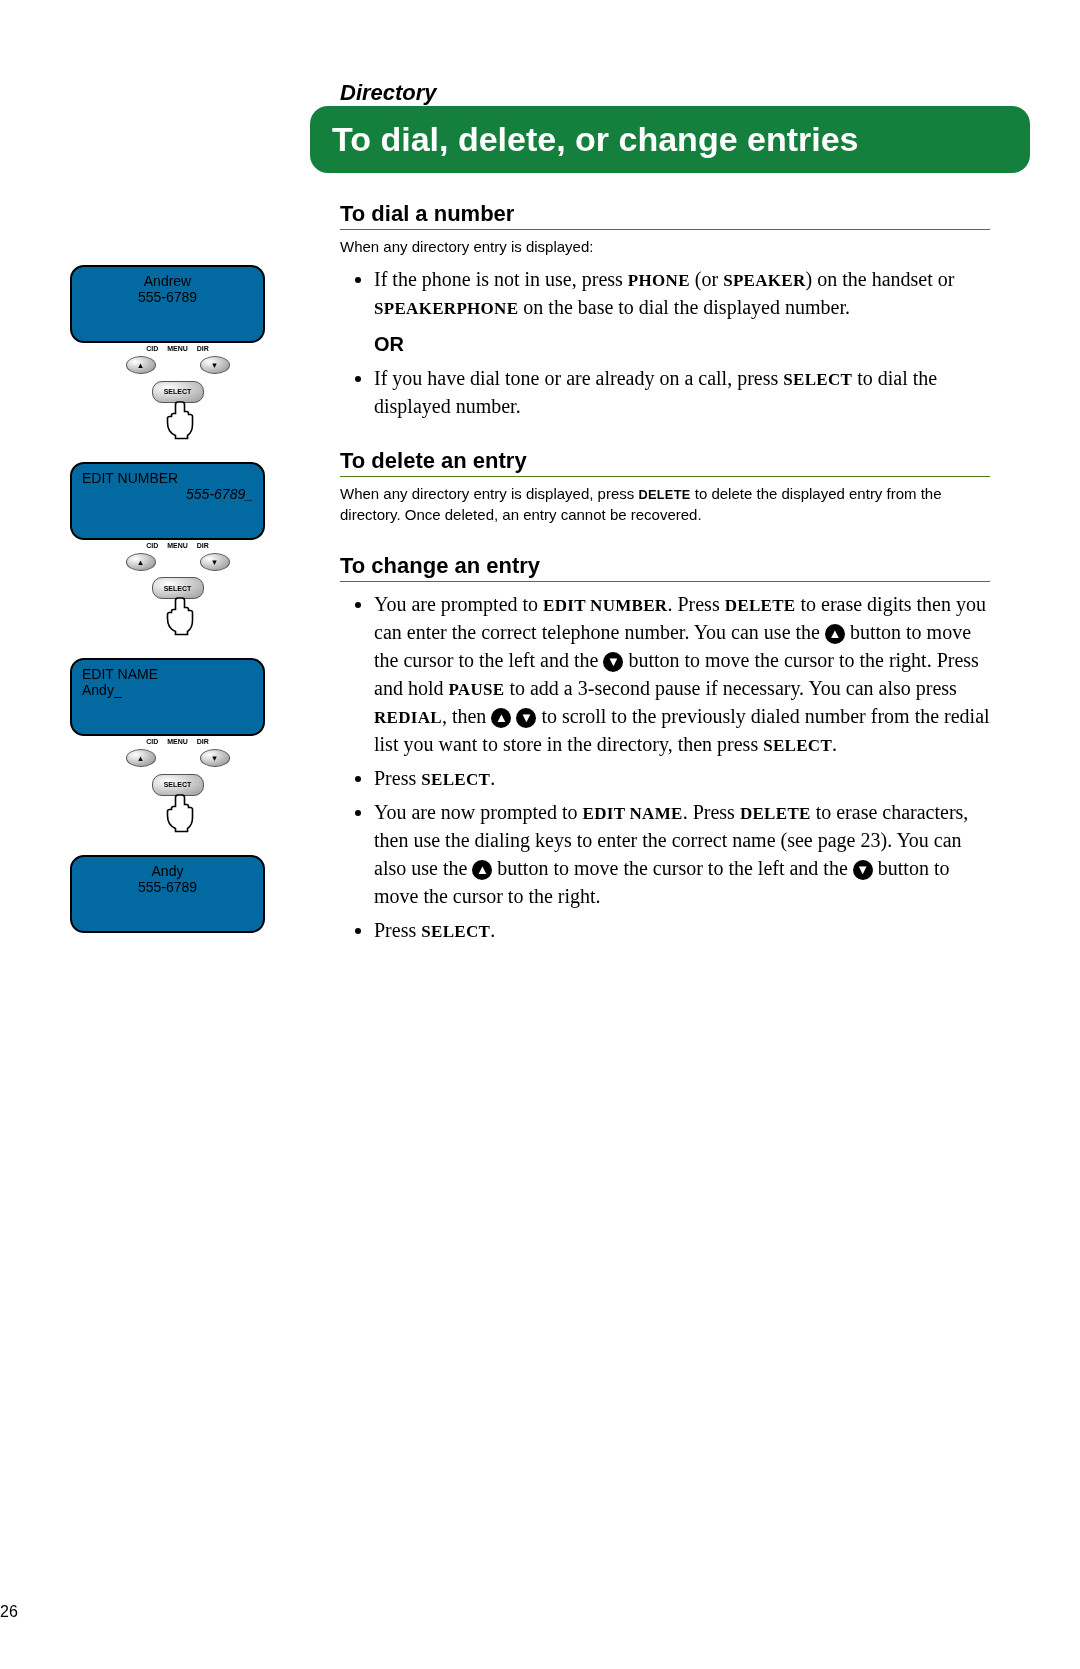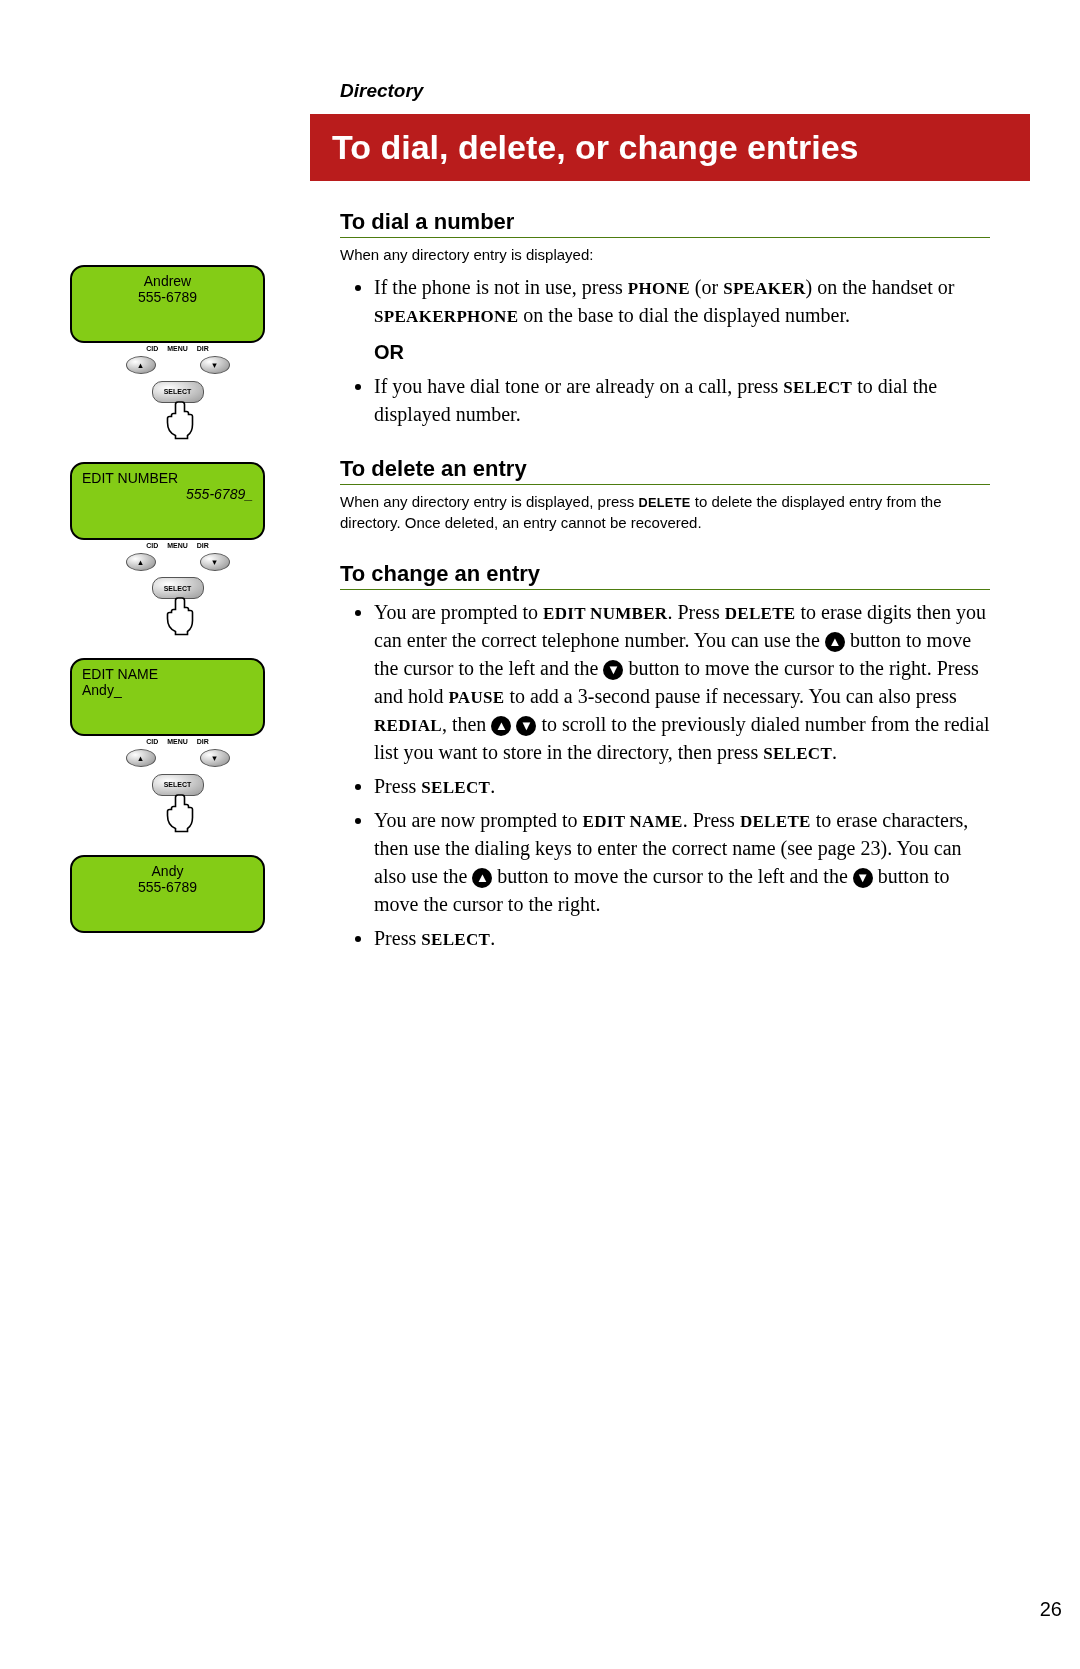--- a/index.html
+++ b/index.html
@@ -13,34 +13,35 @@
   }
   .page {
     width: 1080px;
     height: 1669px;
     position: relative;
     box-sizing: border-box;
     padding: 80px 90px 40px 90px;
   }
   .header-label {
     font-style: italic;
-    font-size: 19px;
+    font-size: 22px;
     font-weight: bold;
     margin-left: 250px;
-    margin-bottom: 12px;
+    margin-bottom: 0;
   }
   .title-bar {
-    background: #b91c1c;
+    background: #15803d;
     color: #fff;
     margin-left: 220px;
     margin-right: -40px;
     padding: 14px 22px;
     font-size: 34px;
     font-weight: bold;
     letter-spacing: 0px;
+    border-radius: 18px;
   }
   .content {
     margin-left: 250px;
     margin-top: 20px;
   }
   .section-title {
     font-weight: bold;
     font-size: 22px;
     margin-top: 28px;
     margin-bottom: 3px;
@@ -77,44 +78,44 @@
     text-align: center;
     line-height: 20px;
     font-size: 13px;
     vertical-align: middle;
     font-weight: bold;
   }
   .page-number {
     position: absolute;
     bottom: 48px;
     left: 0;
-    right: 18px;
-    text-align: right;
-    font-size: 20px;
+    right: 8px;
+    text-align: left;
+    font-size: 16px;
   }
 
   
   .left-col {
     position: absolute;
     left: 70px;
     top: 265px;
     width: 215px;
   }
   .screen-group {
     margin-bottom: 18px;
   }
   .screen {
     width: 195px;
     height: 78px;
     border: 2px solid #000;
     border-radius: 14px;
     padding: 6px 10px;
     box-sizing: border-box;
     font-size: 14px;
-    background: #84cc16;
+    background: #0369a1;
     position: relative;
   }
   .screen .center { text-align: center; }
   .screen .right { text-align: right; font-style: italic; }
   .button-row {
     display: flex;
     justify-content: center;
     align-items: center;
     gap: 8px;
     margin-top: 4px;

